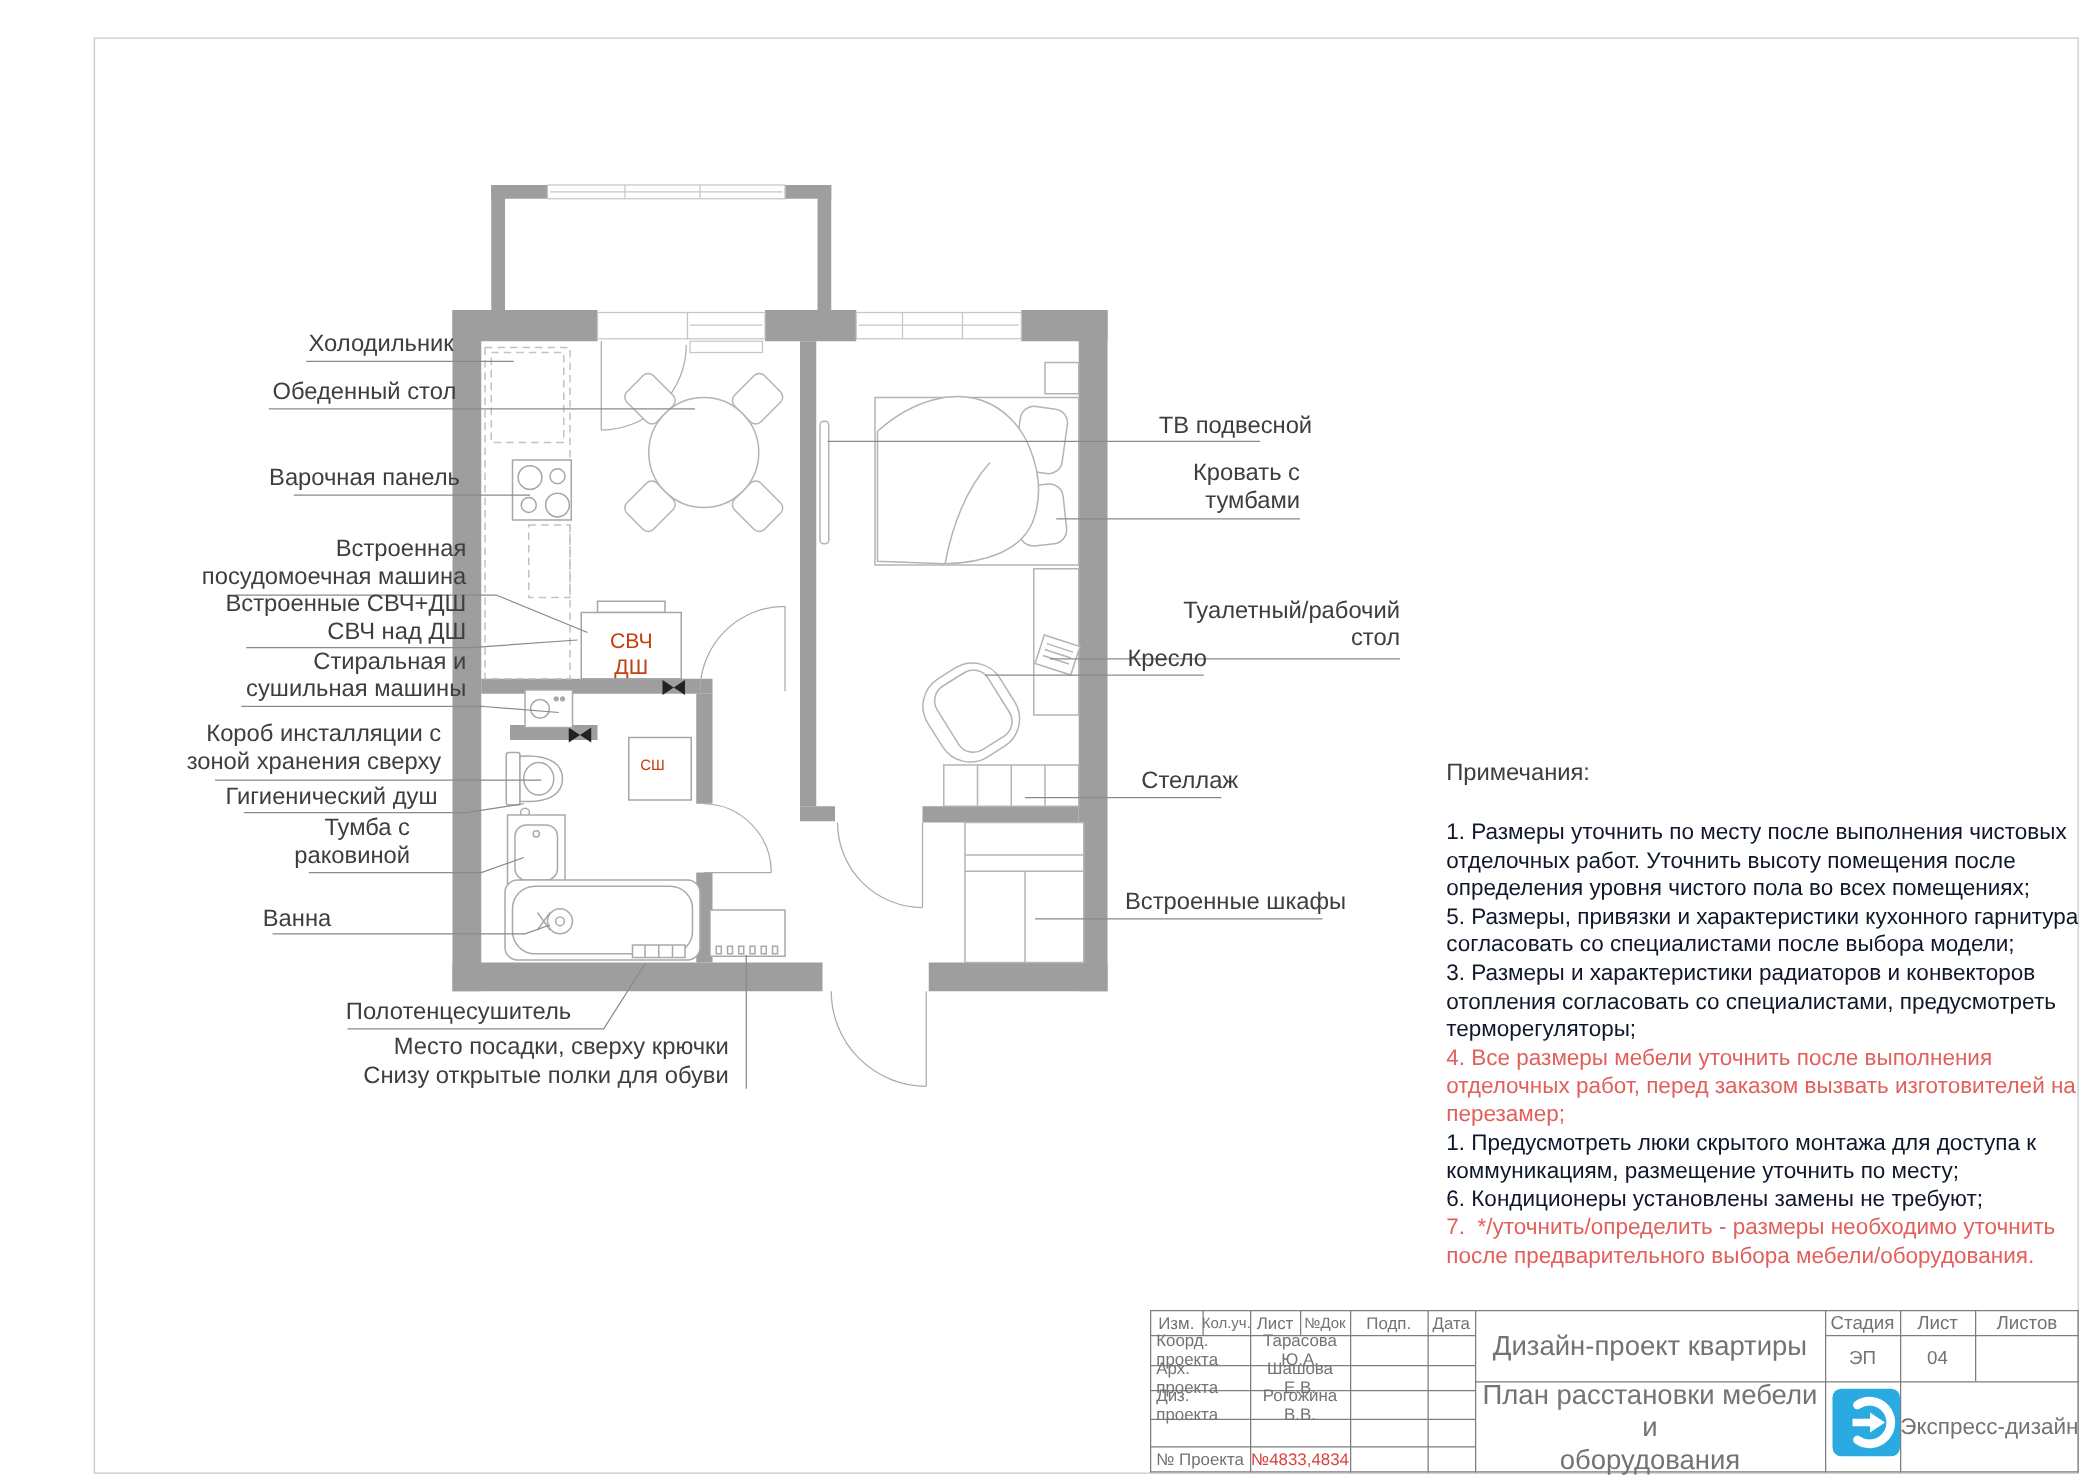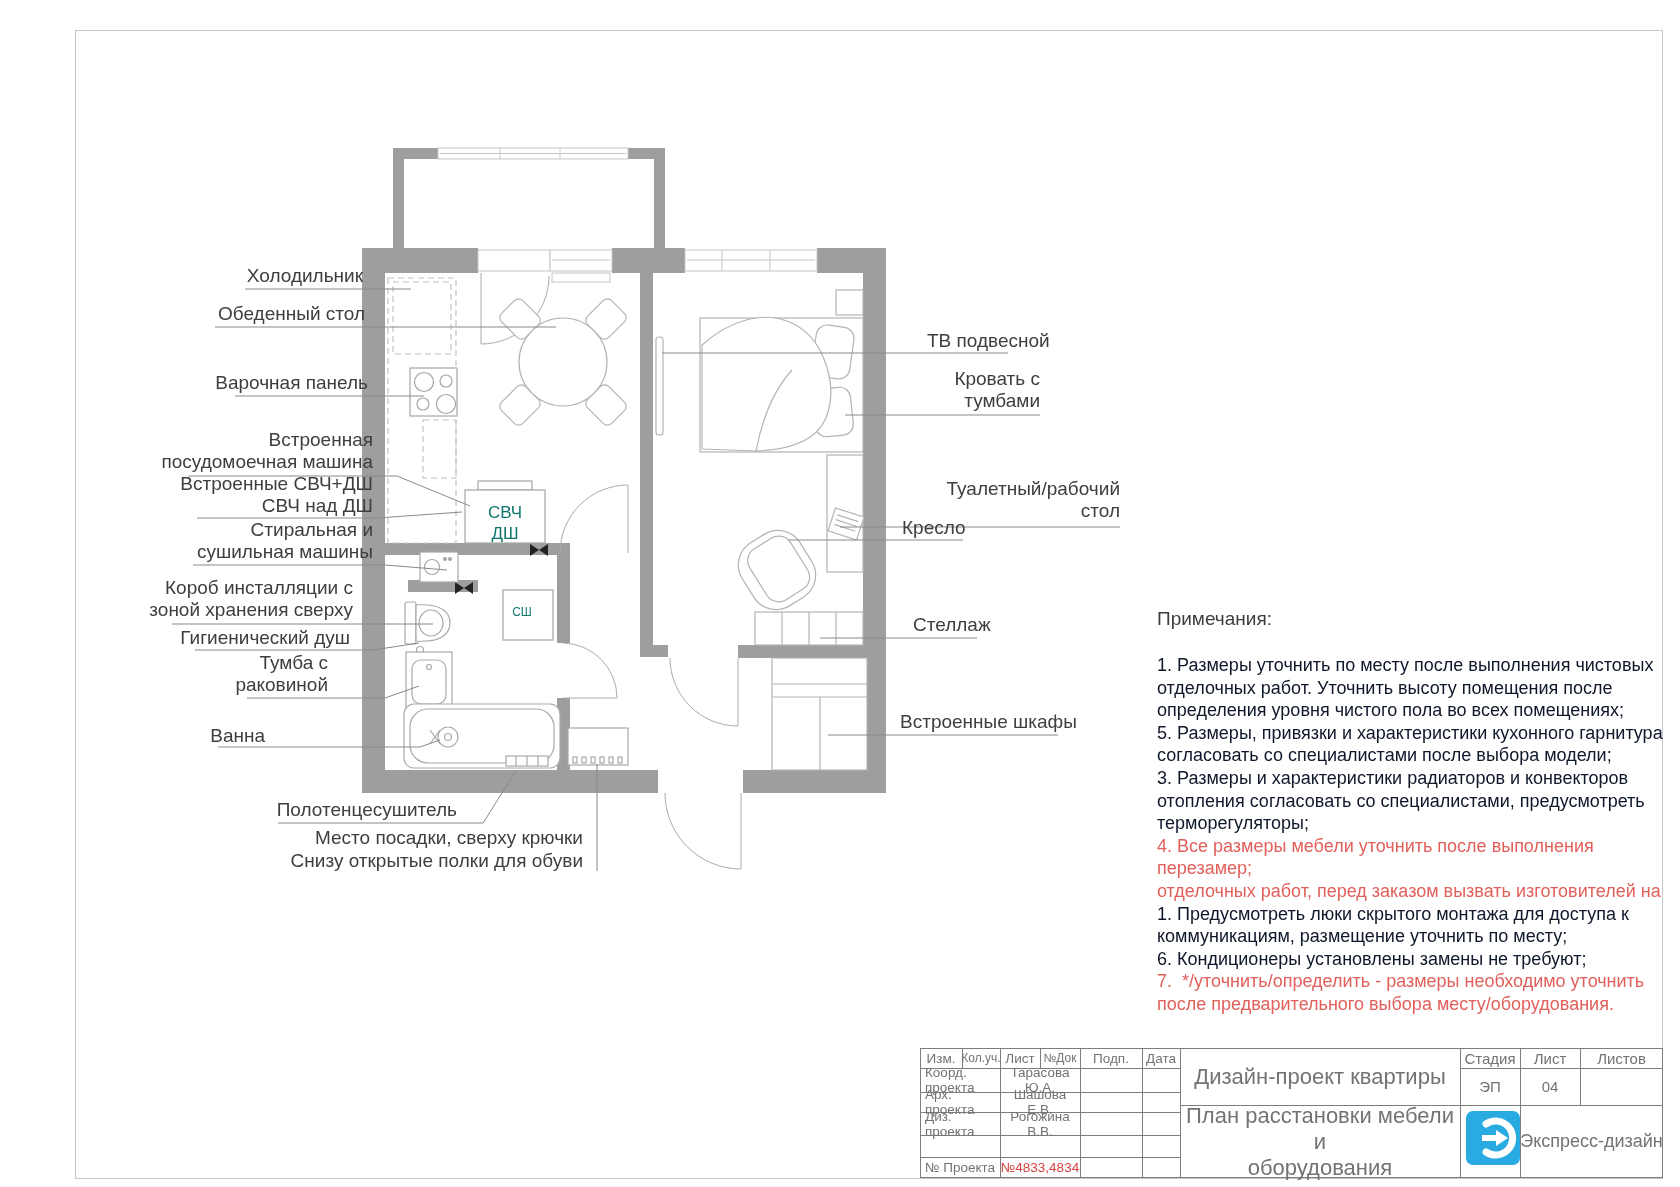--- a/index.html
+++ b/index.html
@@ -3,21 +3,21 @@
 <meta charset="utf-8">
 <style>
   html,body{margin:0;padding:0;background:#fff;}
   body{width:1680px;height:1187px;position:relative;overflow:hidden;
        font-family:"Liberation Sans",sans-serif;color:#3e3e3e;}
   .abs{position:absolute;}
   #sheet-border{left:75px;top:30px;width:1586px;height:1147px;border:1px solid #c6c7c9;}
   #plan-svg{left:0;top:0;width:1680px;height:1187px;}
   .lbl{position:absolute;font-size:19px;line-height:22px;color:#3e3e3e;white-space:pre-line;}
   .lbl.ra{text-align:right;}
-  .plan-txt{position:absolute;color:#0f766e;text-align:center;}
+  .plan-txt{position:absolute;color:#c2410c;text-align:center;}
   #notes{left:1157px;top:608px;width:480px;}
   #notes-title{position:absolute;left:0;top:0;font-size:19px;}
   #notes-lines{position:absolute;left:0;top:46px;width:480px;}
   .note-line{font-size:18px;line-height:22.6px;color:#0f172a;white-space:pre;}
   .note-line.red{color:#e2605b;}
   
   #tb{left:920px;top:1048px;width:743px;height:130px;}
   .gl{position:absolute;background:#7d7d7d;}
   .tb-txt{position:absolute;font-size:13.5px;color:#737373;display:flex;align-items:center;}
   .cen{justify-content:center;text-align:center;}
@@ -278,27 +278,27 @@
   <div id="notes-lines">
     <div class="note-line">1. Размеры уточнить по месту после выполнения чистовых</div>
     <div class="note-line">отделочных работ. Уточнить высоту помещения после</div>
     <div class="note-line">определения уровня чистого пола во всех помещениях;</div>
     <div class="note-line">5. Размеры, привязки и характеристики кухонного гарнитура</div>
     <div class="note-line">согласовать со специалистами после выбора модели;</div>
     <div class="note-line">3. Размеры и характеристики радиаторов и конвекторов</div>
     <div class="note-line">отопления согласовать со специалистами, предусмотреть</div>
     <div class="note-line">терморегуляторы;</div>
     <div class="note-line red">4. Все размеры мебели уточнить после выполнения</div>
+    <div class="note-line red">отделочных работ, перед заказом вызвать изготовителей на</div>
     <div class="note-line red">перезамер;</div>
-    <div class="note-line red">отделочных работ, перед заказом вызвать изготовителей на</div>
     <div class="note-line">1. Предусмотреть люки скрытого монтажа для доступа к</div>
     <div class="note-line">коммуникациям, размещение уточнить по месту;</div>
     <div class="note-line">6. Кондиционеры установлены замены не требуют;</div>
     <div class="note-line red">7.  */уточнить/определить - размеры необходимо уточнить</div>
-    <div class="note-line red">после предварительного выбора месту/оборудования.</div>
+    <div class="note-line red">после предварительного выбора мебели/оборудования.</div>
   </div>
 </div>
 
 <div class="abs" id="tb">
 
   <div class="gl" style="left:0;top:0;width:743px;height:1px;"></div>
   <div class="gl" style="left:0;top:129px;width:743px;height:1px;"></div>
   <div class="gl" style="left:0;top:0;width:1px;height:130px;"></div>
   <div class="gl" style="left:742px;top:0;width:1px;height:130px;"></div>
 

